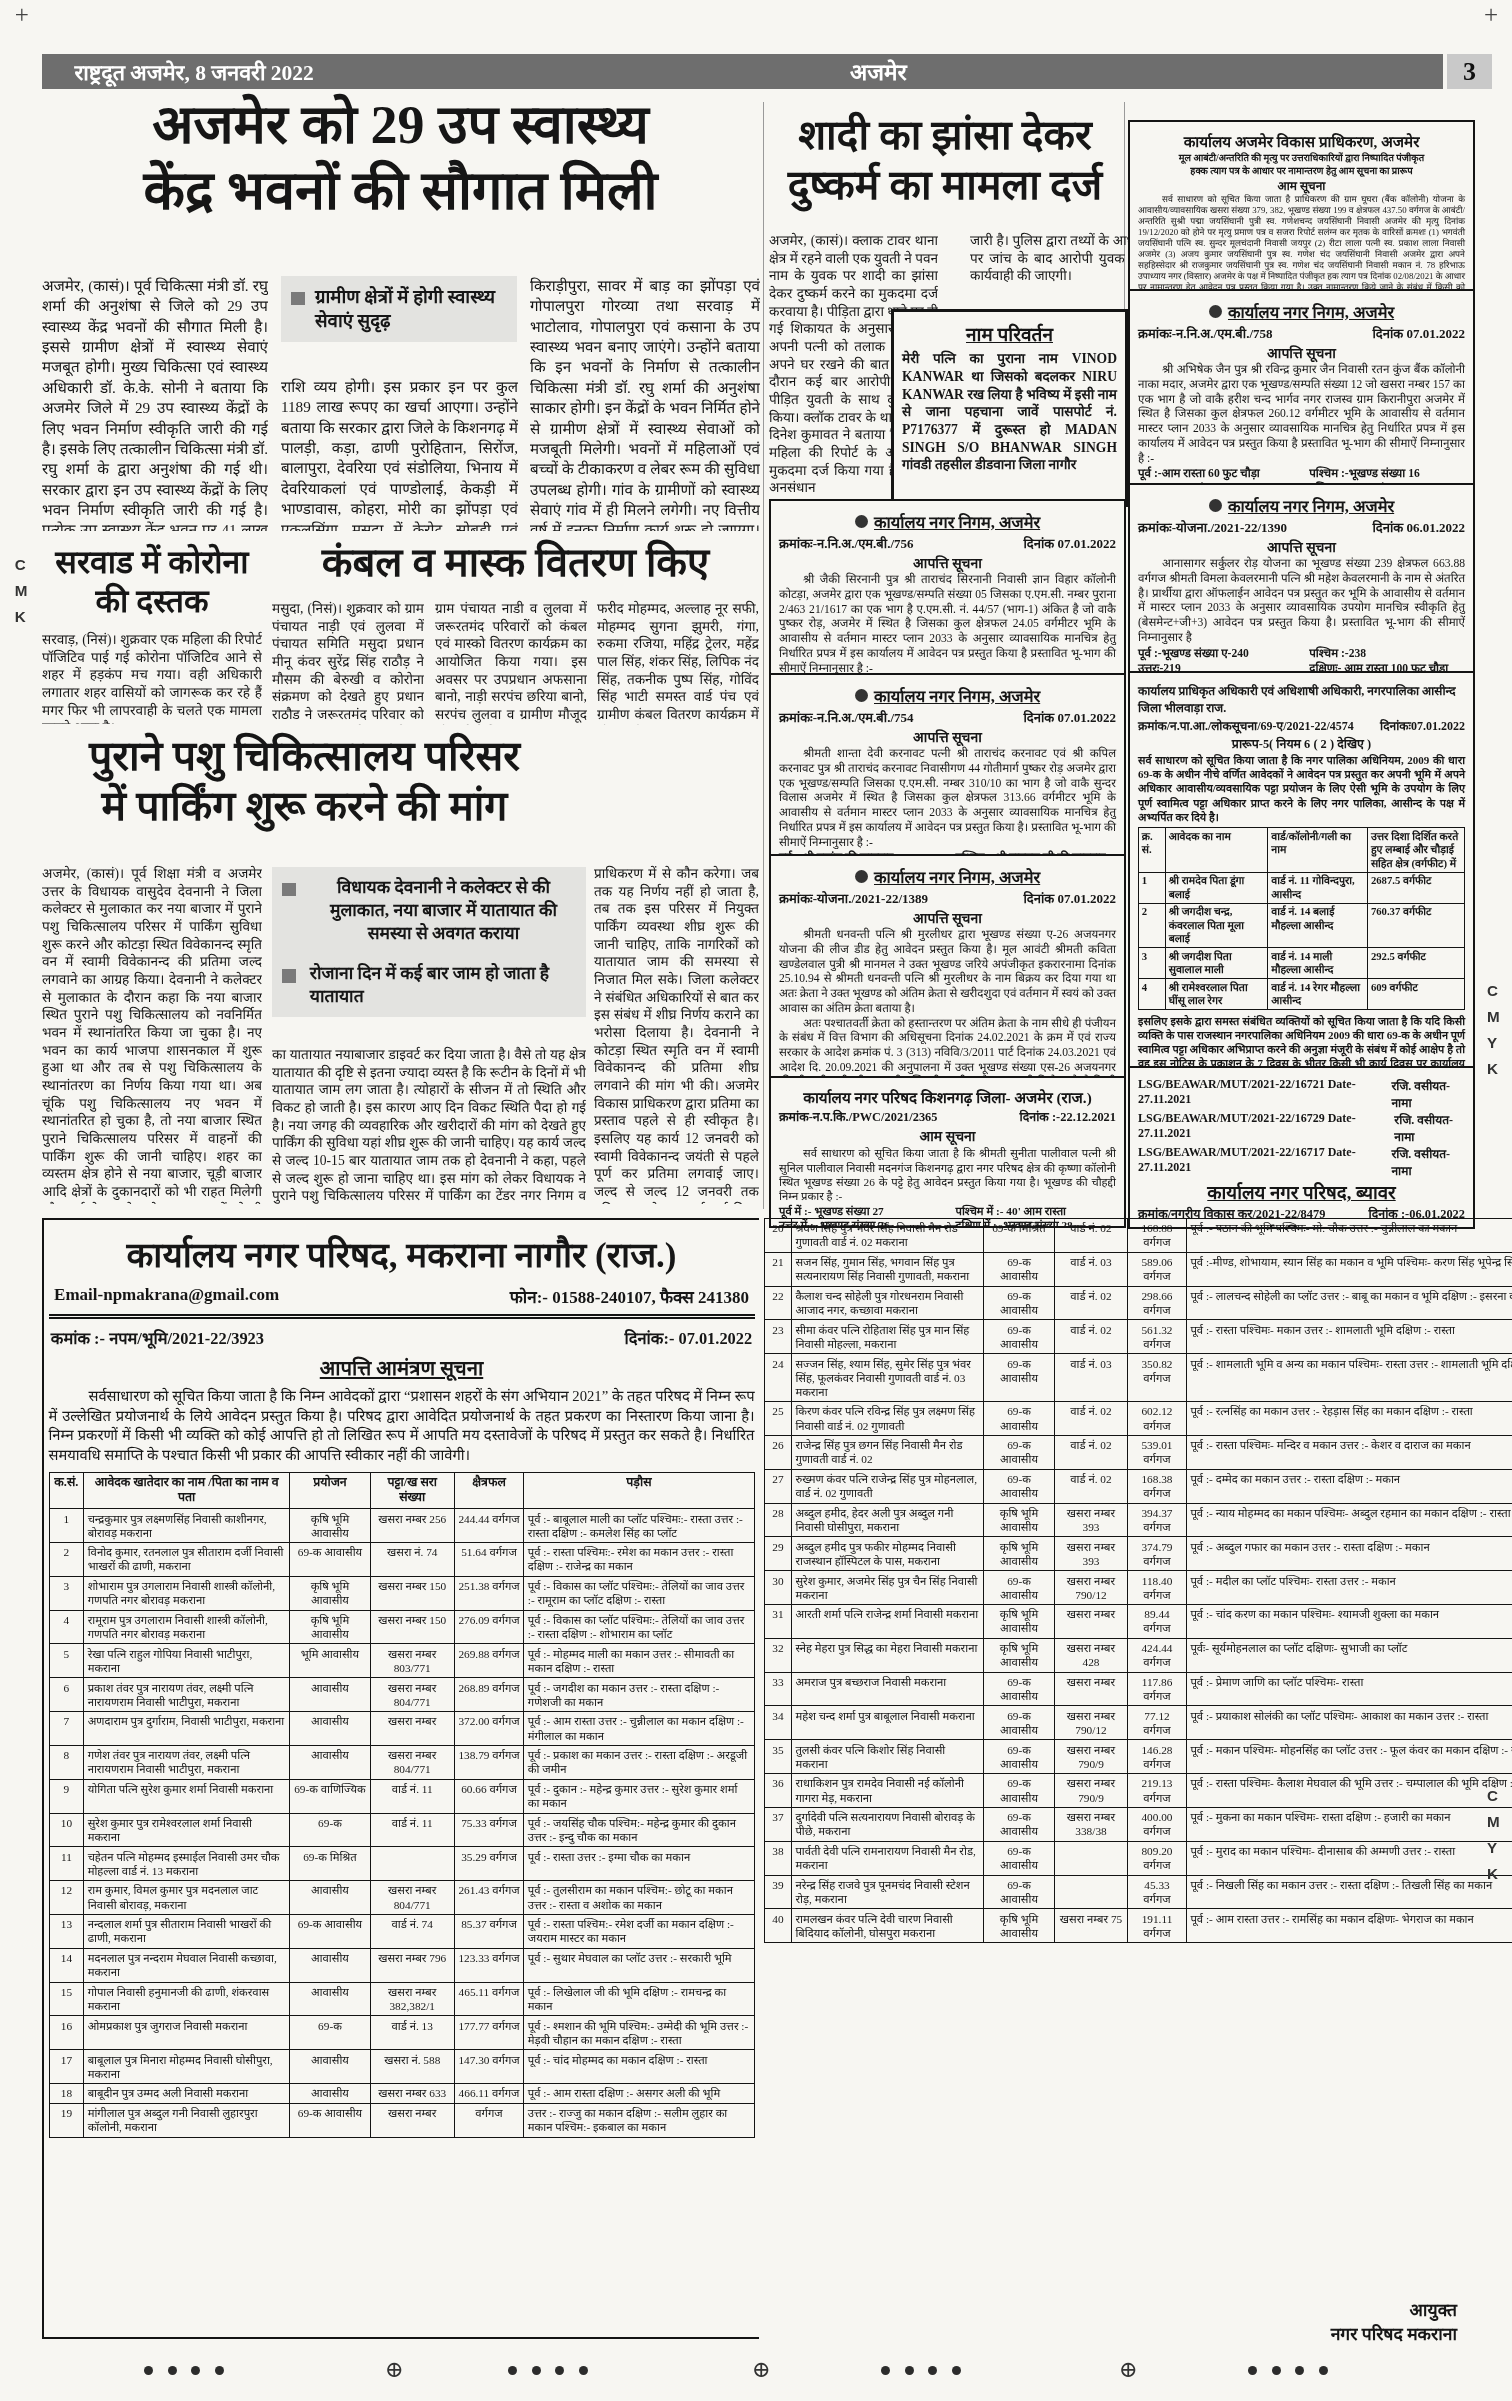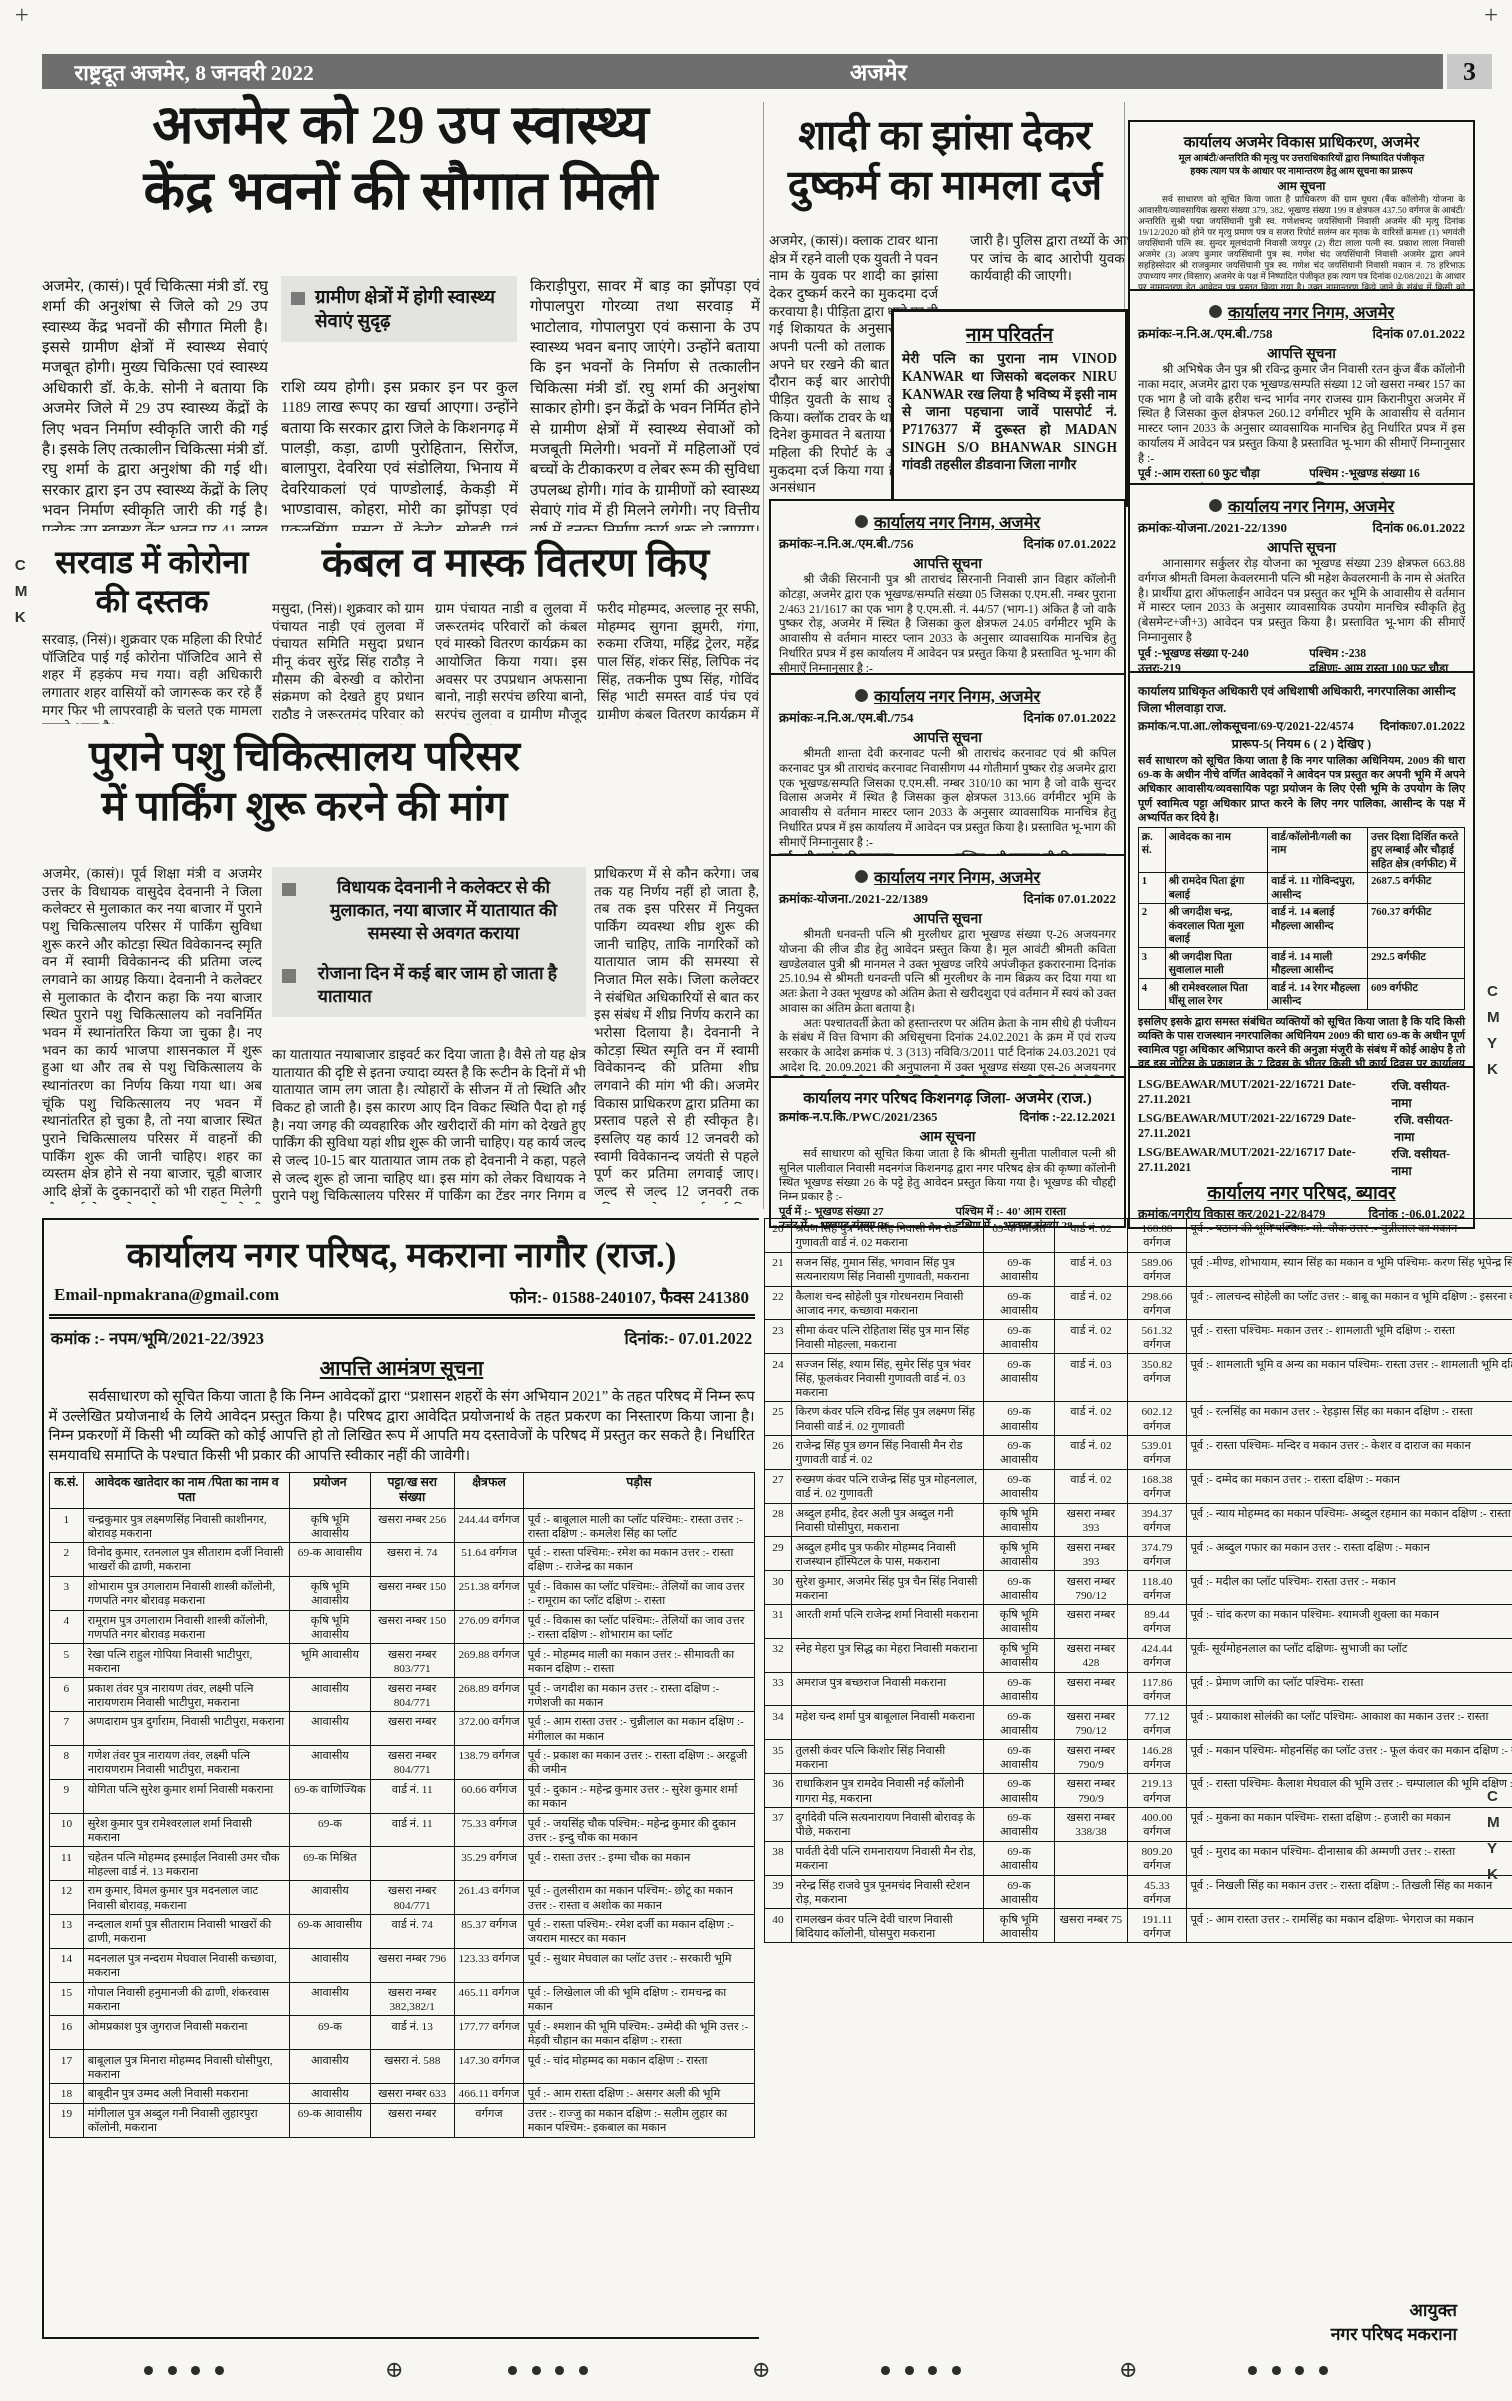--- a/index.html
+++ b/index.html
@@ -76,21 +76,21 @@
   <div class="abs hl" style="left:42px;top:731px;width:525px;font-size:41px;">
     <div>पुराने पशु चिकित्सालय परिसर</div>
     <div>में पार्किंग शुरू करने की मांग</div>
   </div>
   <div class="abs body-sm" style="left:42px;top:865px;width:220px;height:339px;overflow:hidden;">अजमेर, (कासं)। पूर्व शिक्षा मंत्री व अजमेर उत्तर के विधायक वासुदेव देवनानी ने जिला कलेक्टर से मुलाकात कर नया बाजार में पुराने पशु चिकित्सालय परिसर में पार्किंग सुविधा शुरू करने और कोटड़ा स्थित विवेकानन्द स्मृति वन में स्वामी विवेकानन्द की प्रतिमा जल्द लगवाने का आग्रह किया। देवनानी ने कलेक्टर से मुलाकात के दौरान कहा कि नया बाजार स्थित पुराने पशु चिकित्सालय को नवनिर्मित भवन में स्थानांतरित किया जा चुका है। नए भवन का कार्य भाजपा शासनकाल में शुरू हुआ था और तब से पशु चिकित्सालय के स्थानांतरण का निर्णय किया गया था। अब चूंकि पशु चिकित्सालय नए भवन में स्थानांतरित हो चुका है, तो नया बाजार स्थित पुराने चिकित्सालय परिसर में वाहनों की पार्किंग शुरू की जानी चाहिए। शहर का व्यस्तम क्षेत्र होने से नया बाजार, चूड़ी बाजार आदि क्षेत्रों के दुकानदारों को भी राहत मिलेगी और मार्ग से गुजरने वाले वाहन चालकों को भी सुविधा हो सकेगी। जिससे की इन मार्गों</div>
   <div class="abs graybox" style="left:272px;top:867px;width:294px;flex-direction:column;">
     <div style="display:flex;gap:15px;text-align:center;">
       <div class="sq"></div>
       <div class="t" style="font-size:17.5px;">विधायक देवनानी ने कलेक्टर से की मुलाकात, नया बाजार में यातायात की समस्या से अवगत कराया</div>
     </div>
-    <div style="display:flex;gap:22px;margin-top:8px;">
+    <div style="display:flex;gap:14px;margin-top:8px;">
       <div class="sq"></div>
       <div class="t" style="font-size:17.5px;">रोजाना दिन में कई बार जाम हो जाता है यातायात</div>
     </div>
   </div>
   <div class="abs body-sm" style="left:272px;top:1046px;width:314px;height:158px;overflow:hidden;">का यातायात नयाबाजार डाइवर्ट कर दिया जाता है। वैसे तो यह क्षेत्र यातायात की दृष्टि से इतना ज्यादा व्यस्त है कि रूटीन के दिनों में भी यातायात जाम लग जाता है। त्योहारों के सीजन में तो स्थिति और विकट हो जाती है। इस कारण आए दिन विकट स्थिति पैदा हो गई है। नया जगह की व्यवहारिक और खरीदारों की मांग को देखते हुए पार्किंग की सुविधा यहां शीघ्र शुरू की जानी चाहिए। यह कार्य जल्द से जल्द 10-15 बार यातायात जाम तक हो देवनानी ने कहा, पहले से जल्द शुरू हो जाना चाहिए था। इस मांग को लेकर विधायक ने पुराने पशु चिकित्सालय परिसर में पार्किंग का टेंडर नगर निगम व अजमेर विकास</div>
   <div class="abs body-sm" style="left:594px;top:865px;width:165px;height:339px;overflow:hidden;">प्राधिकरण में से कौन करेगा। जब तक यह निर्णय नहीं हो जाता है, तब तक इस परिसर में नियुक्त पार्किंग व्यवस्था शीघ्र शुरू की जानी चाहिए, ताकि नागरिकों को यातायात जाम की समस्या से निजात मिल सके। जिला कलेक्टर ने संबंधित अधिकारियों से बात कर इस संबंध में शीघ्र निर्णय कराने का भरोसा दिलाया है। देवनानी ने कोटड़ा स्थित स्मृति वन में स्वामी विवेकानन्द की प्रतिमा शीघ्र लगवाने की मांग भी की। अजमेर विकास प्राधिकरण द्वारा प्रतिमा का प्रस्ताव पहले से ही स्वीकृत है। इसलिए यह कार्य 12 जनवरी को स्वामी विवेकानन्द जयंती से पहले पूर्ण कर प्रतिमा लगवाई जाए। जल्द से जल्द 12 जनवरी तक प्रतिमा लगाने का कार्य पूर्ण किया जाए।</div>
 
   <div class="abs rule-v" style="left:763px;top:102px;height:1107px;"></div>
   <div class="abs rule-v" style="left:1124px;top:102px;height:1107px;"></div>
 

